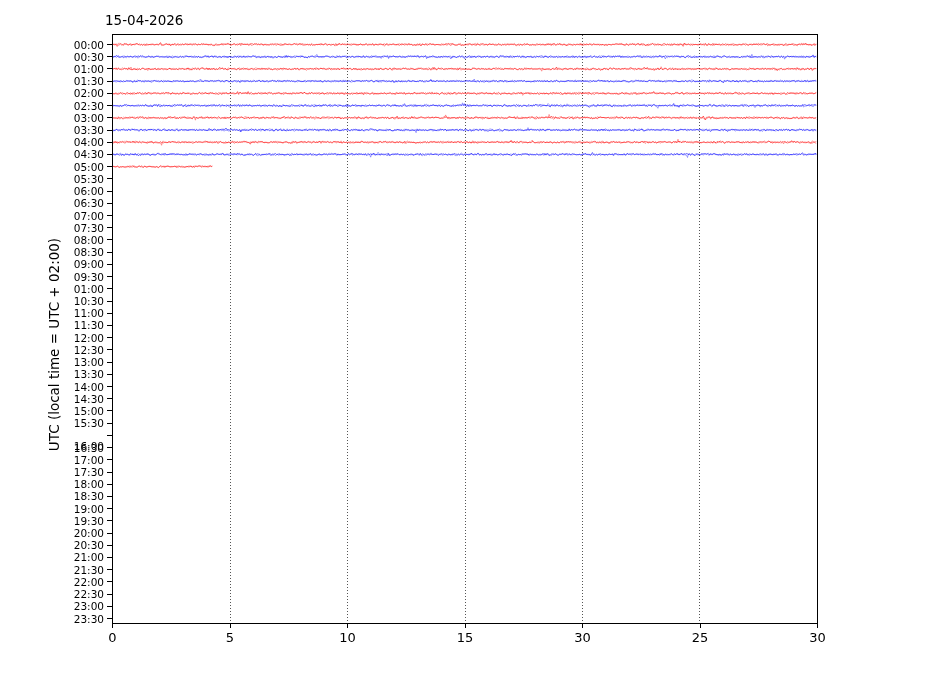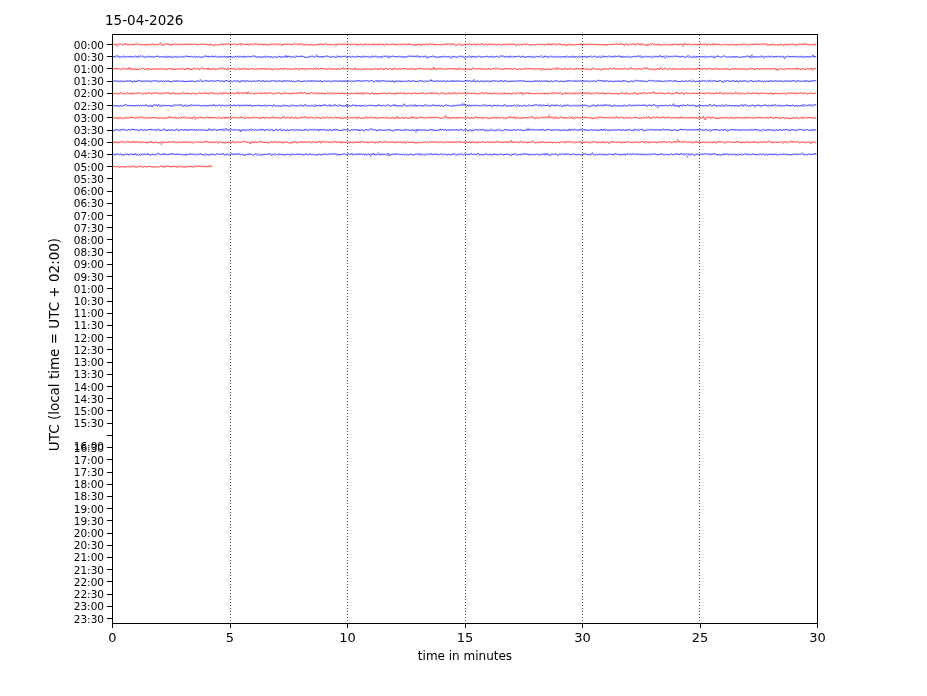--- a/index.html
+++ b/index.html
@@ -191,15 +191,14 @@
       <div class="xtick" style="left: 464.5px;"></div>
       <div class="xtick-label" style="left: 448px;">15</div>
       <div class="xtick" style="left: 582px;"></div>
       <div class="xtick-label" style="left: 565.5px;">30</div>
       <div class="xtick" style="left: 699.5px;"></div>
       <div class="xtick-label" style="left: 683px;">25</div>
       <div class="xtick" style="left: 817px;"></div>
       <div class="xtick-label" style="left: 800.5px;">30</div>
     </div>
 
-  <div class="xlabel">time in minutes</div>
 
 </div>
 
 </body></html>

